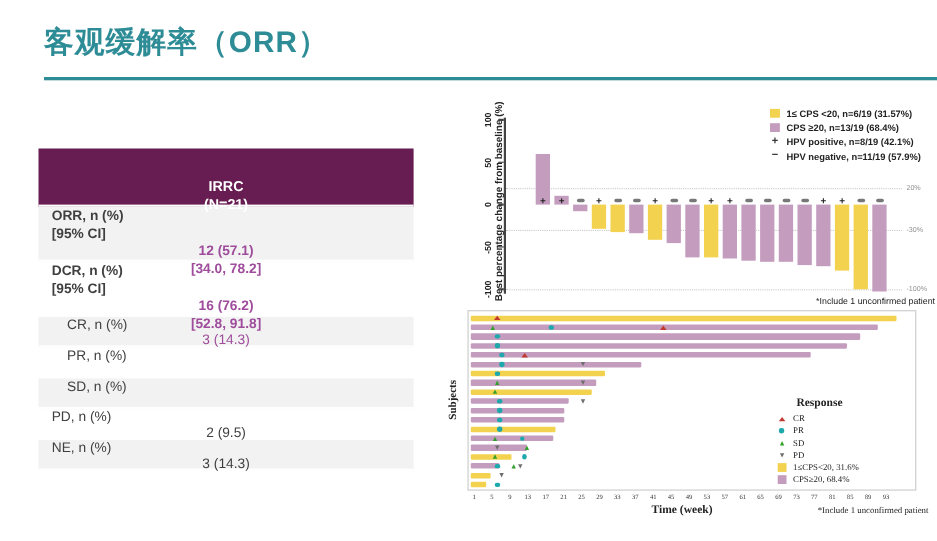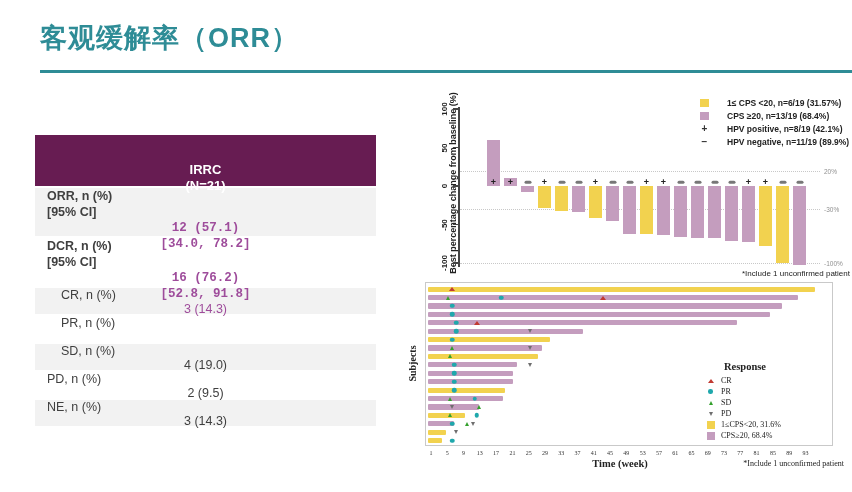--- a/index.html
+++ b/index.html
@@ -17,42 +17,42 @@
   #results-table { position:absolute; left:35px; top:135px; width:341px; font-size:12.5px; color:#3F3F3F; }
   .t-row { display:flex; width:100%; border-bottom:2px solid #fff;flex-direction:column; }
   .t-lbl { flex:0 0 52%; display:flex; flex-direction:column; justify-content:flex-start; padding-left:12px; }
   .t-val { flex:1; display:flex; flex-direction:column; justify-content:center; text-align:center; }
   .t-header { height:53px; background:#671C52; color:#fff; font-weight:700; font-size:13px; }
   .t-header .t-val { line-height:16px; }
   .row-tall { height:50px; line-height:16px; }
   .row-short { height:28px; }
   .shaded { background:#F2F2F2; }
   .bold { font-weight:700; }
-  .purple { color:#9E4C9B; font-weight:700;font-family:Liberation Mono, monospace; }
+  .purple { color:#9E4C9B; font-weight:700; }
   .purple-lite { color:#9E4C9B; }
   .indent { padding-left:26px; }
 
   
   #waterfall { position:absolute; left:400px; top:80px; width:452px; height:205px; }
   #wf-ylabel { position:absolute; left:-52px; top:98px; width:210px; text-align:center;
                font-size:9px; font-weight:700; color:#222;
                transform:rotate(-90deg); }
   #wf-axis { position:absolute; left:58px; top:27px; width:2px; height:160px; background:#444; }
   .wf-ytick-mark { position:absolute; width:5px; height:1.5px; background:#444; left:53px; }
   .wf-ytick-label { position:absolute; font-size:8px; font-weight:700; color:#222;
                     transform:translate(-50%,-50%) rotate(-90deg); }
   .wf-grid { position:absolute; left:60px; width:360px; height:0; border-top:1px dotted #C8C8C8; }
   .wf-grid-label { position:absolute; left:424px; font-size:6.5px; color:#909090; transform:translateY(-50%); }
   .wf-bar { position:absolute; width:13px; }
   .wf-marker-plus { position:absolute; font-size:9px; font-weight:700; color:#222;
                     transform:translate(-50%,-50%); }
   .wf-marker-minus { position:absolute; width:7px; height:2.5px; background:#777; border-radius:2px;
                      transform:translate(-50%,-50%); }
   #wf-legend { position:absolute; left:300px; top:16px; }
-  .wf-leg-row { display:flex; align-items:center; gap:18px; height:13px;
+  .wf-leg-row { display:flex; align-items:center; gap:6px; height:13px;
                 font-size:8.5px; font-weight:700; color:#222; }
   .leg-swatch { width:9px; height:8px; flex:0 0 9px; }
   .leg-sym { width:9px; flex:0 0 9px; text-align:center; font-size:10px; font-weight:700; color:#333; }
   #wf-footnote { position:absolute; right:2px; top:189px; font-size:8px; color:#222; }
 
   
   #swimmer { position:absolute; left:400px; top:278px; width:452px; height:214px;font-family:Liberation Serif, serif; }
   #sw-ylabel { position:absolute; left:-18px; top:80px; width:60px; text-align:center;
                font-size:10px; font-weight:700; color:#222; transform:rotate(-90deg); }
   #sw-box { position:absolute; left:25px; top:4px; width:408px; height:164px;
@@ -118,23 +118,20 @@
           </div>
         </div>
         <div class="t-row row-short">
           <div class="t-lbl indent">
             <span>PR, n (%)</span>
           </div>
         </div>
         <div class="t-row row-short shaded">
           <div class="t-lbl indent">
             <span>SD, n (%)</span>
-          </div>
-          <div class="t-val">
-            <span>4 (19.0)</span>
           </div>
         </div>
         <div class="t-row row-short">
           <div class="t-lbl">
             <span>PD, n (%)</span>
           </div>
           <div class="t-val">
             <span>2 (9.5)</span>
           </div>
         </div>
@@ -216,21 +213,21 @@
         <div class="wf-leg-row">
           <span class="leg-swatch" style="background: rgb(196, 157, 190);"></span>
           <span>CPS ≥20, n=13/19 (68.4%)</span>
         </div>
         <div class="wf-leg-row">
           <span class="leg-sym">+</span>
           <span>HPV positive, n=8/19 (42.1%)</span>
         </div>
         <div class="wf-leg-row">
           <span class="leg-sym">−</span>
-          <span>HPV negative, n=11/19 (89.9%)</span>
+          <span>HPV negative, n=11/19 (57.9%)</span>
         </div>
       </div>
     <div id="wf-footnote">*Include 1 unconfirmed patient</div>
   </div>
 
   <div id="swimmer">
     <div id="sw-ylabel">Subjects</div>
     <div id="sw-box">
       <div id="sw-bars">
           <div class="sw-bar" style="left: 2px; top: 3.5px; height: 5.2px; width: 386.58px; background: rgb(242, 210, 79);"></div>

